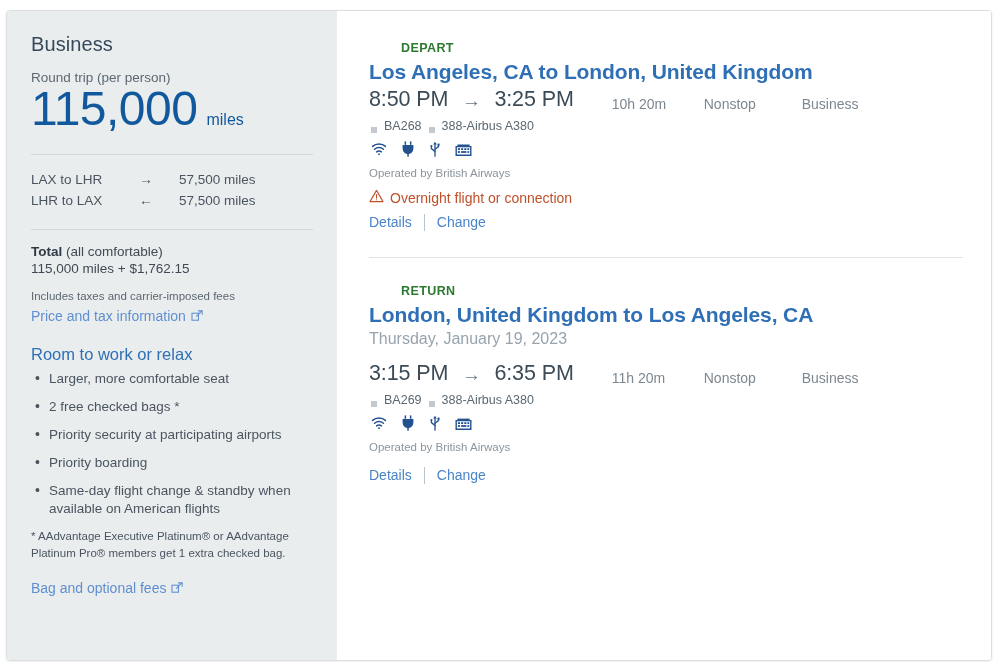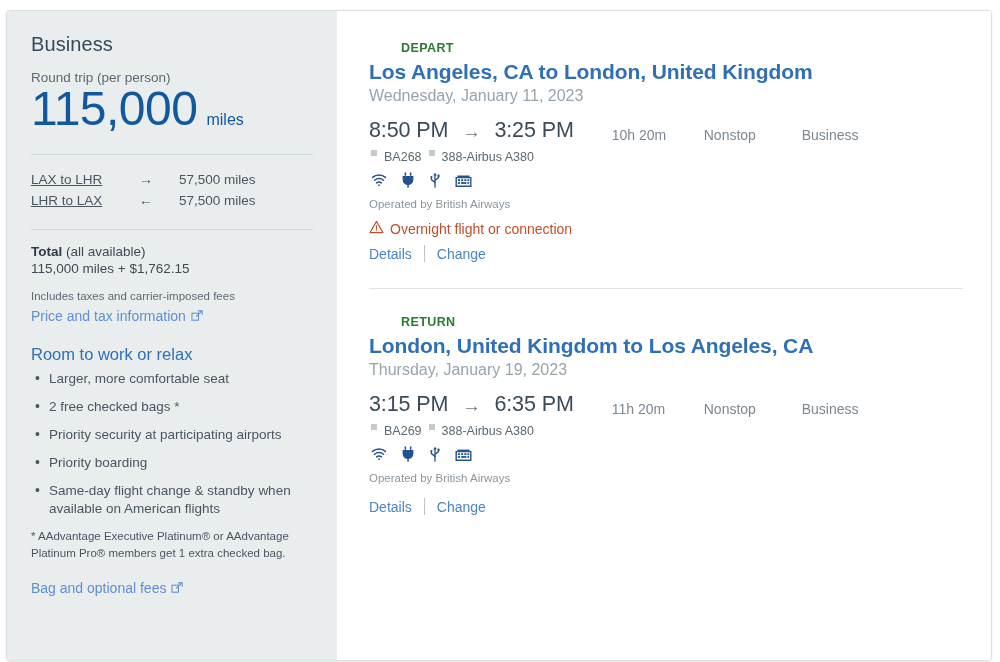--- a/index.html
+++ b/index.html
@@ -89,21 +89,21 @@
     background: #d2d7da;
     margin: 18px 0 14px 0;
   }
 
   .leg-rows { font-size: 13.5px; color: #4a5560; }
   .leg-row {
     display: flex;
     align-items: baseline;
     line-height: 21px;
   }
-  .leg-route { width: 108px; text-decoration: underline; }
+  .leg-route { width: 108px; }
   .leg-arrow { width: 40px; color: #4a5560; font-size: 14px; }
   .leg-miles { }
 
   .total-block { font-size: 13.5px; color: #3f4a55; }
   .total-head { margin-bottom: 2px; }
   .total-head b { font-weight: 700; color: #2f3a45; }
   .total-value { }
 
   .fine-note {
     font-size: 11.5px;
@@ -218,21 +218,21 @@
     color: #7d8790;
     width: 98px;
   }
   .meta-cabin {
     font-size: 14px;
     color: #7d8790;
   }
 
   .flightno-row {
     display: flex;
-    align-items: flex-start;
+    align-items: flex-end;
     gap: 7px;
     font-size: 12.5px;
     color: #5c6871;
     margin-bottom: 8px;
     margin-left: 2px;
   }
   .sq {
     display: inline-block;
     width: 6px;
     height: 6px;
@@ -258,21 +258,21 @@
     display: flex;
     align-items: center;
     gap: 6px;
     font-size: 14px;
     color: #c0502a;
     margin-bottom: 8px;
   }
 
   .actions {
     display: flex;
-    align-items: center;
+    align-items: flex-start;
     gap: 12px;
     margin-top: 4px;
   }
   .action-link {
     font-size: 14px;
     color: #4a84c8;
     text-decoration: none;
     cursor: pointer;
   }
   .vsep {
@@ -316,21 +316,21 @@
         <div class="leg-row">
           <span class="leg-route">LHR to LAX</span>
           <span class="leg-arrow">←</span>
           <span class="leg-miles">57,500 miles</span>
         </div>
       </div>
 
       <div class="hr"></div>
 
       <div class="total-block">
-        <div class="total-head"><b>Total</b><span> (all available)</span></div>
+        <div class="total-head"><b>Total</b><span> (all comfortable)</span></div>
         <div class="total-value">115,000 miles + $1,762.15</div>
       </div>
 
       <div class="fine-note">Includes taxes and carrier-imposed fees</div>
 
       <div style="margin-top:3px;">
         <a class="link">
           <span>Price and tax information</span>
           <span class="ext-icon">
             <svg viewBox="0 0 16 16" width="13" height="13" fill="none" stroke="#5f8fd0" stroke-width="1.3">
@@ -367,21 +367,20 @@
         </a>
       </div>
 
     </aside>
 
     <main class="main">
 
       <section>
         <div class="seg-kicker">DEPART</div>
         <div class="seg-route">Los Angeles, CA to London, United Kingdom</div>
-        <div class="seg-date">Wednesday, January 11, 2023</div>
 
         <div class="times-row">
           <span class="t-depart">8:50 PM</span>
           <span class="t-arrowwrap">→</span>
           <span class="t-arrive">3:25 PM</span>
           <span class="meta-dur">10h 20m</span>
           <span class="meta-stops">Nonstop</span>
           <span class="meta-cabin">Business</span>
         </div>
 

